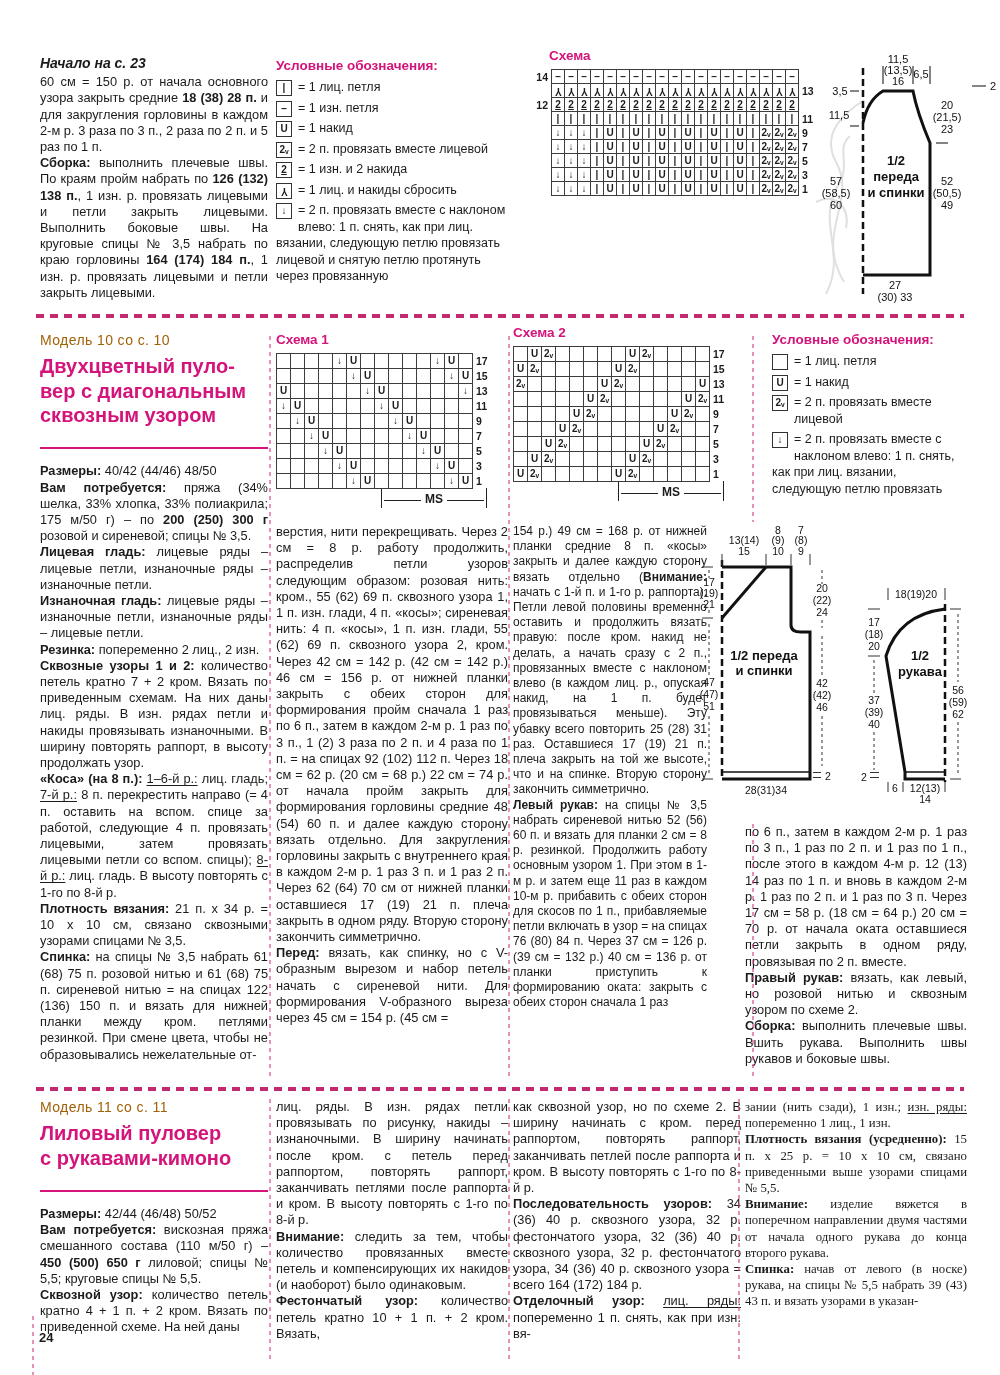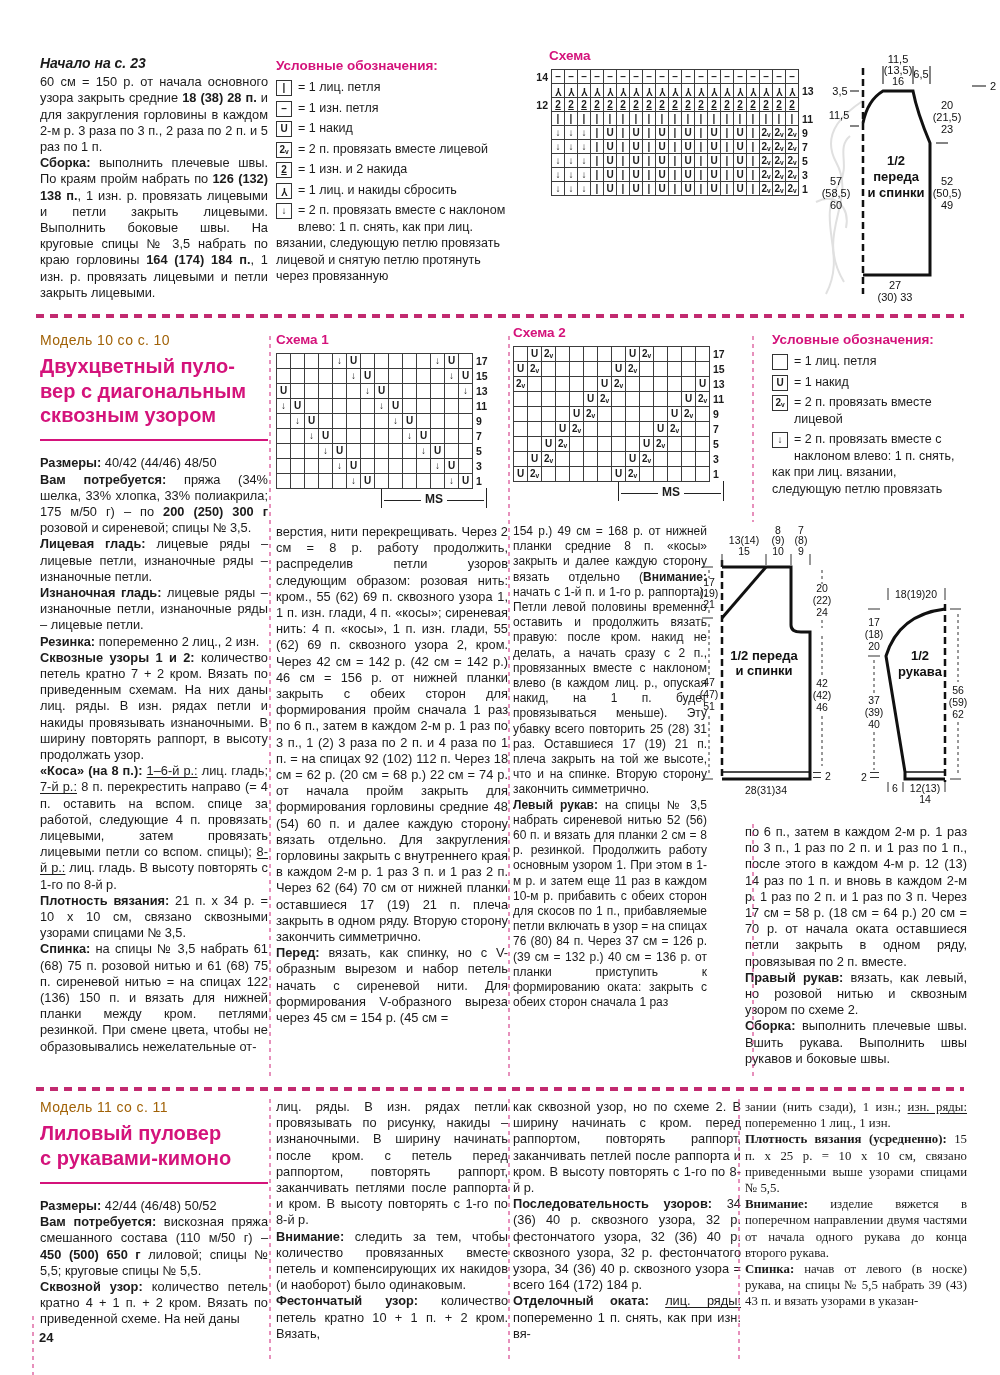--- a/index.html
+++ b/index.html
@@ -7,21 +7,21 @@
        font-family:"Liberation Sans",sans-serif;color:#1b1b1b;}
   .abs{position:absolute;}
   .txt{font-size:12.8px;line-height:16.2px;}
   .para{margin:0;text-align:justify;}
   .b{font-weight:bold;}
   .u{text-decoration:underline;text-underline-offset:2px;}
   .note{font-weight:bold;font-style:italic;font-size:14px;margin-bottom:3px;}
   .ph{font-size:13.5px;font-weight:bold;color:#d4137b;margin:0 0 6px 0;}
   .kicker{font-size:14px;color:#a16207;letter-spacing:.4px;margin:0 0 6px 0;}
   .mtitle{font-size:20px;font-weight:bold;color:#d4137b;line-height:1.22;white-space:pre-line;
-          margin:0 0 14px 0;border-bottom:2px solid #d4137b;padding-bottom:12px;}
+          margin:0 0 14px 0;border-bottom:2px solid #d4137b;padding-bottom:20px;}
   
   .chart{display:inline-block;}
   .krow{display:flex;margin-bottom:-1px;}
   .kcell{box-sizing:border-box;width:var(--cw);height:var(--ch);border:1px solid #3c3c3c;
          margin-right:-1px;display:flex;align-items:center;justify-content:center;background:#fff;}
   .kcell i,.lbox i{font-style:normal;font-weight:bold;font-size:10px;line-height:1;}
   i.rot{display:inline-block;transform:rotate(180deg);}
   i.und{text-decoration:underline;text-underline-offset:1px;}
   .klbl{font-size:10.5px;font-weight:bold;display:flex;align-items:center;}
   .klbl.l{width:16px;justify-content:flex-end;padding-right:3px;}
@@ -1648,21 +1648,21 @@
   <div>
       <p class="para"><span>лиц. ряды. В изн. рядах петли провязывать по рисунку, накиды – изнаночными. В ширину начинать после кром. с петель перед раппортом, повторять раппорт, заканчивать петлями после раппорта и кром. В высоту повторять с 1-го по 8-й р.</span></p>
       <p class="para"><span class="b">Внимание:</span><span> следить за тем, чтобы количество провязанных вместе петель и компенсирующих их накидов (и наоборот) было одинаковым.</span></p>
       <p class="para"><span class="b">Фестончатый узор:</span><span> количество петель кратно 10 + 1 п. + 2 кром. Вязать,</span></p>
     </div>
 </div>
 <div class="abs txt clip" style="left:513px;top:1099px;width:228px;height:272px;">
   <div>
       <p class="para"><span>как сквозной узор, но по схеме 2. В ширину начинать с кром. перед раппортом, повторять раппорт, заканчивать петлей после раппорта и кром. В высоту повторять с 1-го по 8-й р.</span></p>
       <p class="para"><span class="b">Последовательность узоров:</span><span> 34 (36) 40 р. сквозного узора, 32 р. фестончатого узора, 32 (36) 40 р. сквозного узора, 32 р. фестончатого узора, 34 (36) 40 р. сквозного узора = всего 164 (172) 184 р.</span></p>
-      <p class="para"><span class="b">Отделочный оката:</span><span> </span><span class="u">лиц. ряды:</span><span> попеременно 1 п. снять, как при изн. вя-</span></p>
+      <p class="para"><span class="b">Отделочный узор:</span><span> </span><span class="u">лиц. ряды:</span><span> попеременно 1 п. снять, как при изн. вя-</span></p>
     </div>
 </div>
 <div class="abs txt clip" style="left:745px;top:1099px;width:222px;height:272px;font-family:Liberation Serif, serif;">
   <div>
       <p class="para"><span>зании (нить сзади), 1 изн.; </span><span class="u">изн. ряды:</span><span> попеременно 1 лиц., 1 изн.</span></p>
       <p class="para"><span class="b">Плотность вязания (усредненно):</span><span> 15 п. x 25 р. = 10 x 10 см, связано приведенными выше узорами спицами № 5,5.</span></p>
       <p class="para"><span class="b">Внимание:</span><span> изделие вяжется в поперечном направлении двумя частями от начала одного рукава до конца второго рукава.</span></p>
       <p class="para"><span class="b">Спинка:</span><span> начав от левого (в носке) рукава, на спицы № 5,5 набрать 39 (43) 43 п. и вязать узорами в указан-</span></p>
     </div>
 </div>

